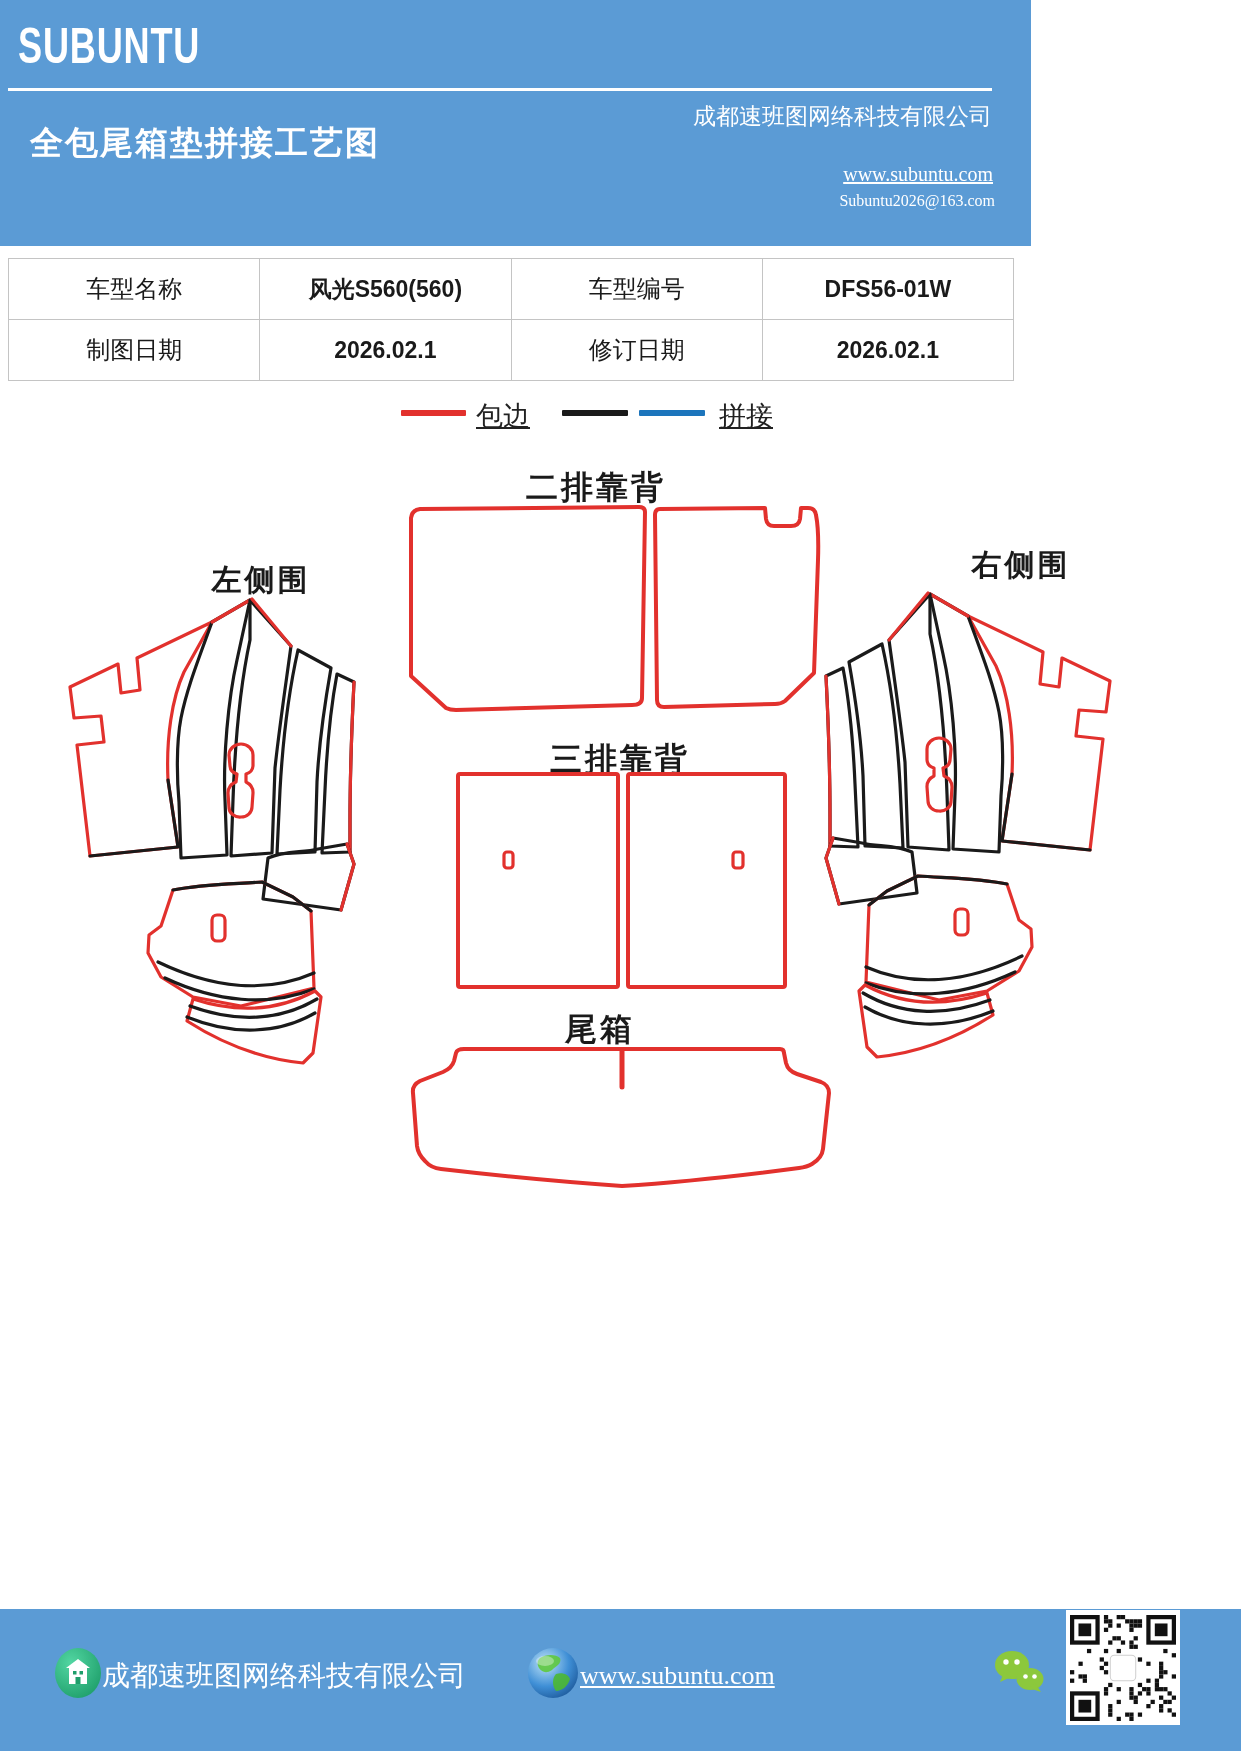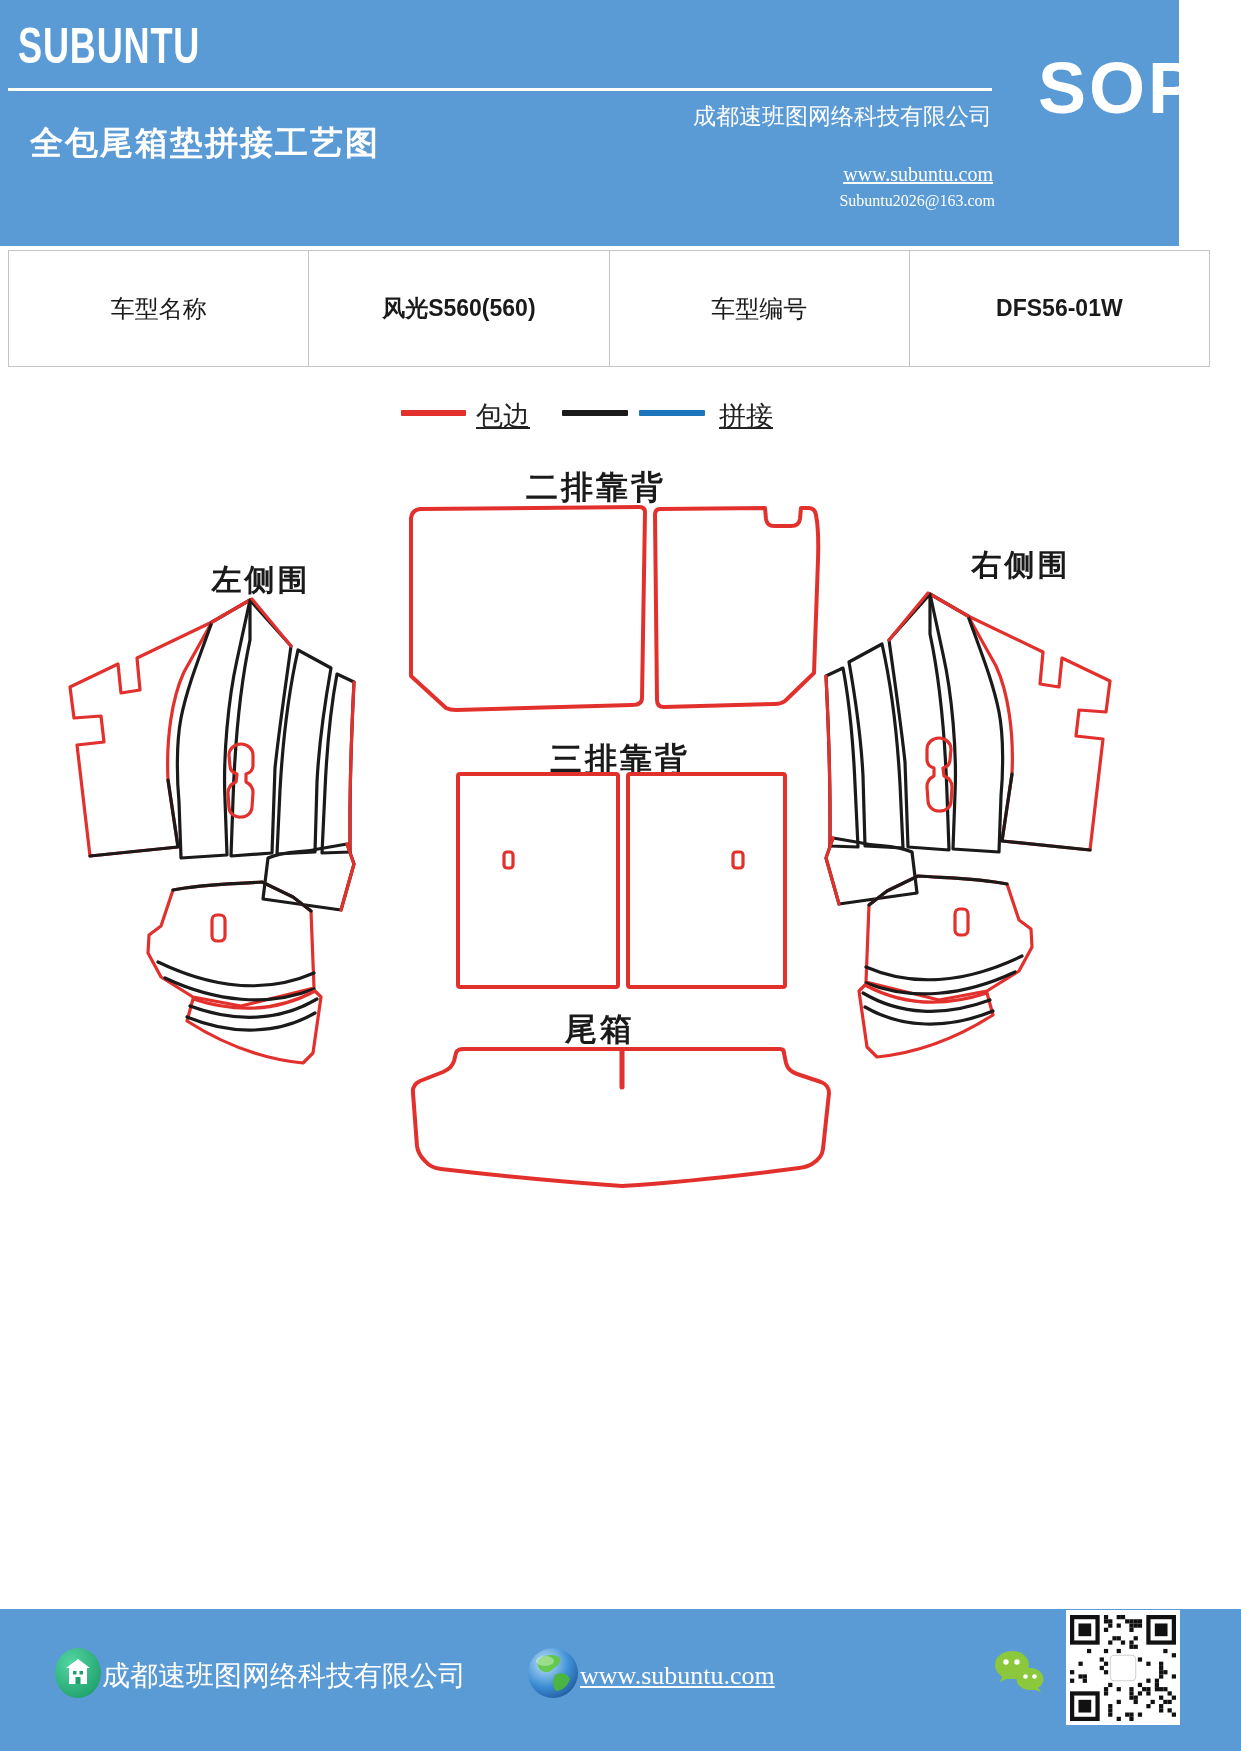--- a/index.html
+++ b/index.html
@@ -1,32 +1,32 @@
 <!DOCTYPE html>
 <html><head>
 <meta charset="utf-8">
 <style>
   html,body{margin:0;padding:0;background:#e9e9e9;}
   .page{position:relative;width:1241px;height:1754px;margin:0 auto;background:#ffffff;
         font-family:"Liberation Sans",sans-serif;overflow:hidden;}
   
-  .hdr{position:absolute;left:0;top:0;width:1179px;height:246px;background:#5b9bd5;color:#fff;}
+  .hdr{position:absolute;left:0;top:0;width:1031px;height:246px;background:#5b9bd5;color:#fff;}
   .logo{position:absolute;left:18px;top:18px;font-size:44px;font-weight:800;letter-spacing:1px;
         transform:scale(.82,1.12);transform-origin:left top;font-family:"Liberation Sans",sans-serif;}
   .hline{position:absolute;left:8px;top:88px;width:984px;height:3px;background:#fff;}
   .hcompany{position:absolute;left:560px;top:101px;width:432px;text-align:right;font-size:23px;
         font-family:"Liberation Serif",serif;}
   .htitle{position:absolute;left:30px;top:121px;font-size:33px;font-weight:700;letter-spacing:2px;}
   .hweb{position:absolute;left:743px;top:163px;width:250px;text-align:right;font-size:20px;
         font-family:"Liberation Serif",serif;text-decoration:underline;color:#fff;}
   .hmail{position:absolute;left:713px;top:192px;width:282px;text-align:right;font-size:16px;
         font-family:"Liberation Serif",serif;}
   .sop{position:absolute;left:1038px;top:52px;font-size:72px;font-weight:600;letter-spacing:3px;line-height:1;text-align:right;}
   
-  .tbl{position:absolute;left:8px;top:250px;width:1202px;height:117px;border-collapse:collapse;
+  .tbl{position:absolute;left:8px;top:258px;width:1006px;height:117px;border-collapse:collapse;
        border:1px solid #b9b9b9;}
   .tbl td{border:1px solid #c4c4c4;text-align:center;vertical-align:middle;width:25%;height:58px;
        font-size:24px;color:#1a1a1a;}
   .tbl td.lab{font-family:"Liberation Serif",serif;}
   .tbl td.val{font-family:"Liberation Sans",sans-serif;font-weight:600;font-size:23px;}
   
   .sw{position:absolute;height:6px;border-radius:1px;}
   .leg-lab{position:absolute;font-size:27px;color:#222;font-family:"Liberation Serif",serif;text-decoration:underline;}
   
   .dlab{position:absolute;transform:translate(-50%,0);font-size:32px;font-weight:600;color:#1a1a1a;
@@ -60,20 +60,26 @@
     <div class="sop">SOP</div>
   </header>
 
   <table class="tbl">
     <tbody>
         <tr>
       <td class="lab">车型名称</td>
       <td class="val">风光S560(560)</td>
       <td class="lab">车型编号</td>
       <td class="val">DFS56-01W</td>
+    </tr>
+    <tr>
+      <td class="lab">制图日期</td>
+      <td class="val">2026.02.1</td>
+      <td class="lab">修订日期</td>
+      <td class="val">2026.02.1</td>
     </tr>
   </tbody>
     </table>
 
   <div>
     <div class="sw" style="left:401px;top:410px;width:65px;background:#e2312d;"></div>
     <div class="leg-lab" style="left:476px;top:398px;">包边</div>
     <div class="sw" style="left:562px;top:410px;width:66px;background:#1a1a1a;"></div>
     <div class="sw" style="left:639px;top:410px;width:66px;background:#1c75bc;"></div>
     <div class="leg-lab" style="left:719px;top:398px;">拼接</div>

